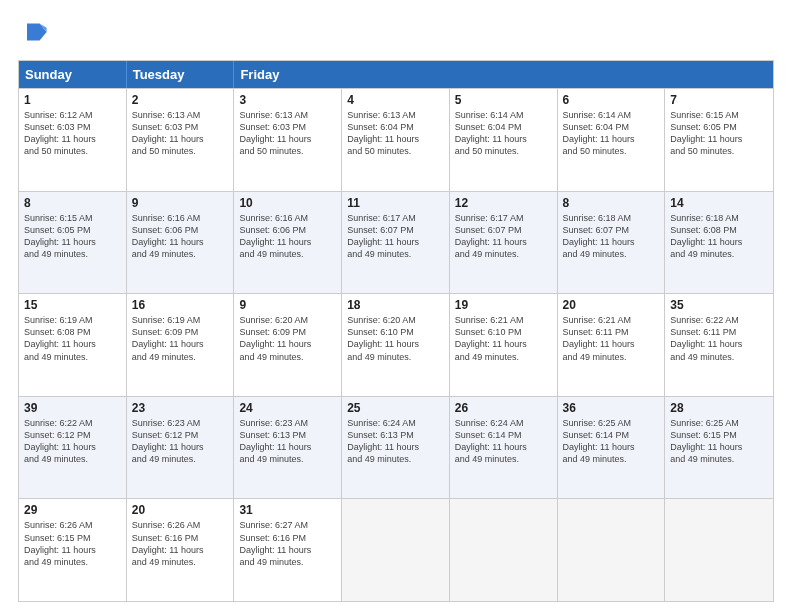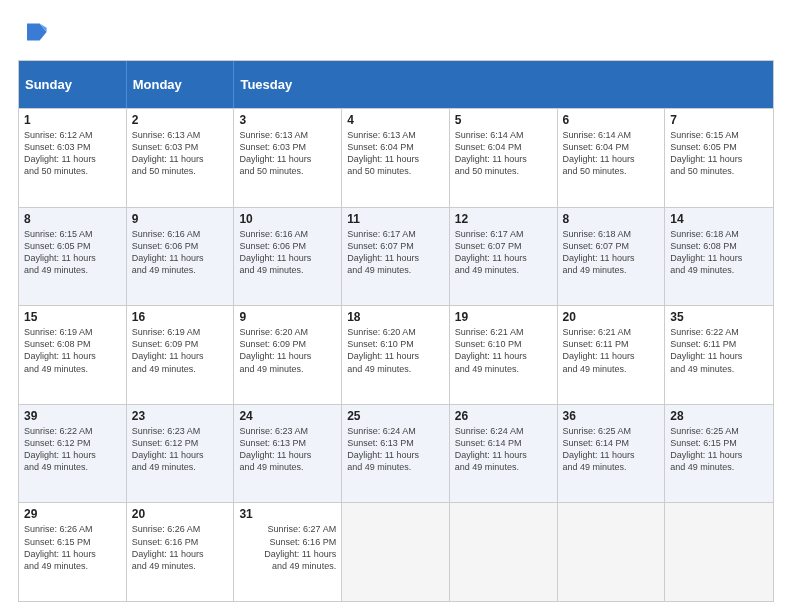--- a/index.html
+++ b/index.html
@@ -64,21 +64,21 @@
     }
     .cal-header {
       display: grid;
       grid-template-columns: repeat(7, 1fr);
       background: #2a6ebb;
     }
     .cal-header-cell {
       color: #fff;
       font-size: 13px;
       font-weight: bold;
-      padding: 16px 6px;
+      padding: 6px 6px;
       text-align: left;
       border-right: 1px solid #4a8edb;
     }
     .cal-header-cell:last-child { border-right: none; }
     .cal-body {
       display: flex;
       flex-direction: column;
       flex: 1;
     }
     .cal-row {
@@ -133,22 +133,22 @@
     </div>
     <div class="title-block">
       <div class="month-title"></div>
       <div class="location"></div>
     </div>
   </div>
 
   <div class="calendar">
     <div class="cal-header" id="cal-header">
         <div class="cal-header-cell">Sunday</div>
-        <div class="cal-header-cell">Monday</div>
         <div class="cal-header-cell">Tuesday</div>
+        <div class="cal-header-cell">Friday</div>
       </div>
     <div class="cal-body" id="cal-body">
         <div class="cal-row">
           <div class="cal-cell">
             <div class="day-num">1</div>
             <div class="day-info" style="white-space: pre-line;">Sunrise: 6:12 AM
 Sunset: 6:03 PM
 Daylight: 11 hours
 and 50 minutes.</div>
           </div>
@@ -358,21 +358,21 @@
           </div>
           <div class="cal-cell">
             <div class="day-num">20</div>
             <div class="day-info" style="white-space: pre-line;">Sunrise: 6:26 AM
 Sunset: 6:16 PM
 Daylight: 11 hours
 and 49 minutes.</div>
           </div>
           <div class="cal-cell">
             <div class="day-num">31</div>
-            <div class="day-info" style="white-space: pre-line; text-align: right;">Sunrise: 6:27 AM
+            <div class="day-info" style="white-space: pre-line;">Sunrise: 6:27 AM
 Sunset: 6:16 PM
 Daylight: 11 hours
 and 49 minutes.</div>
           </div>
           <div class="cal-cell empty"></div>
           <div class="cal-cell empty"></div>
           <div class="cal-cell empty"></div>
           <div class="cal-cell empty"></div>
         </div>
       </div>

